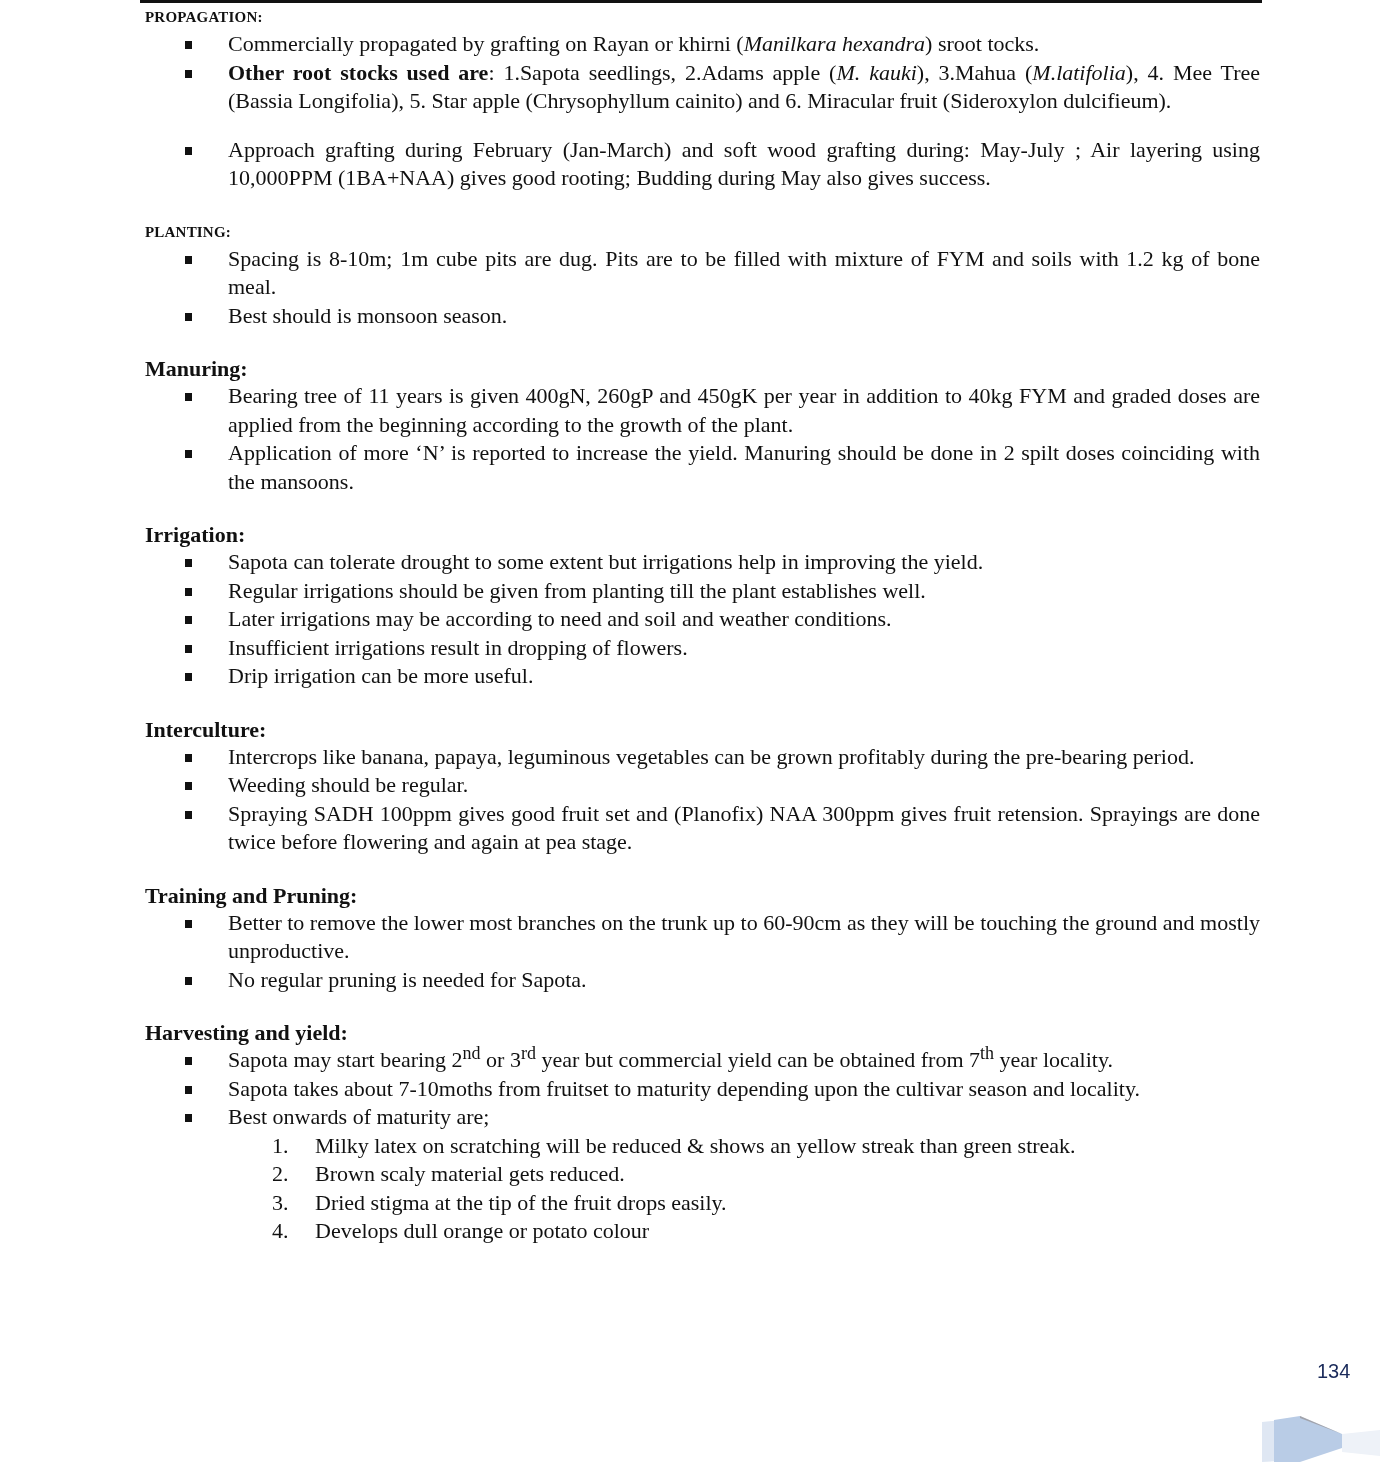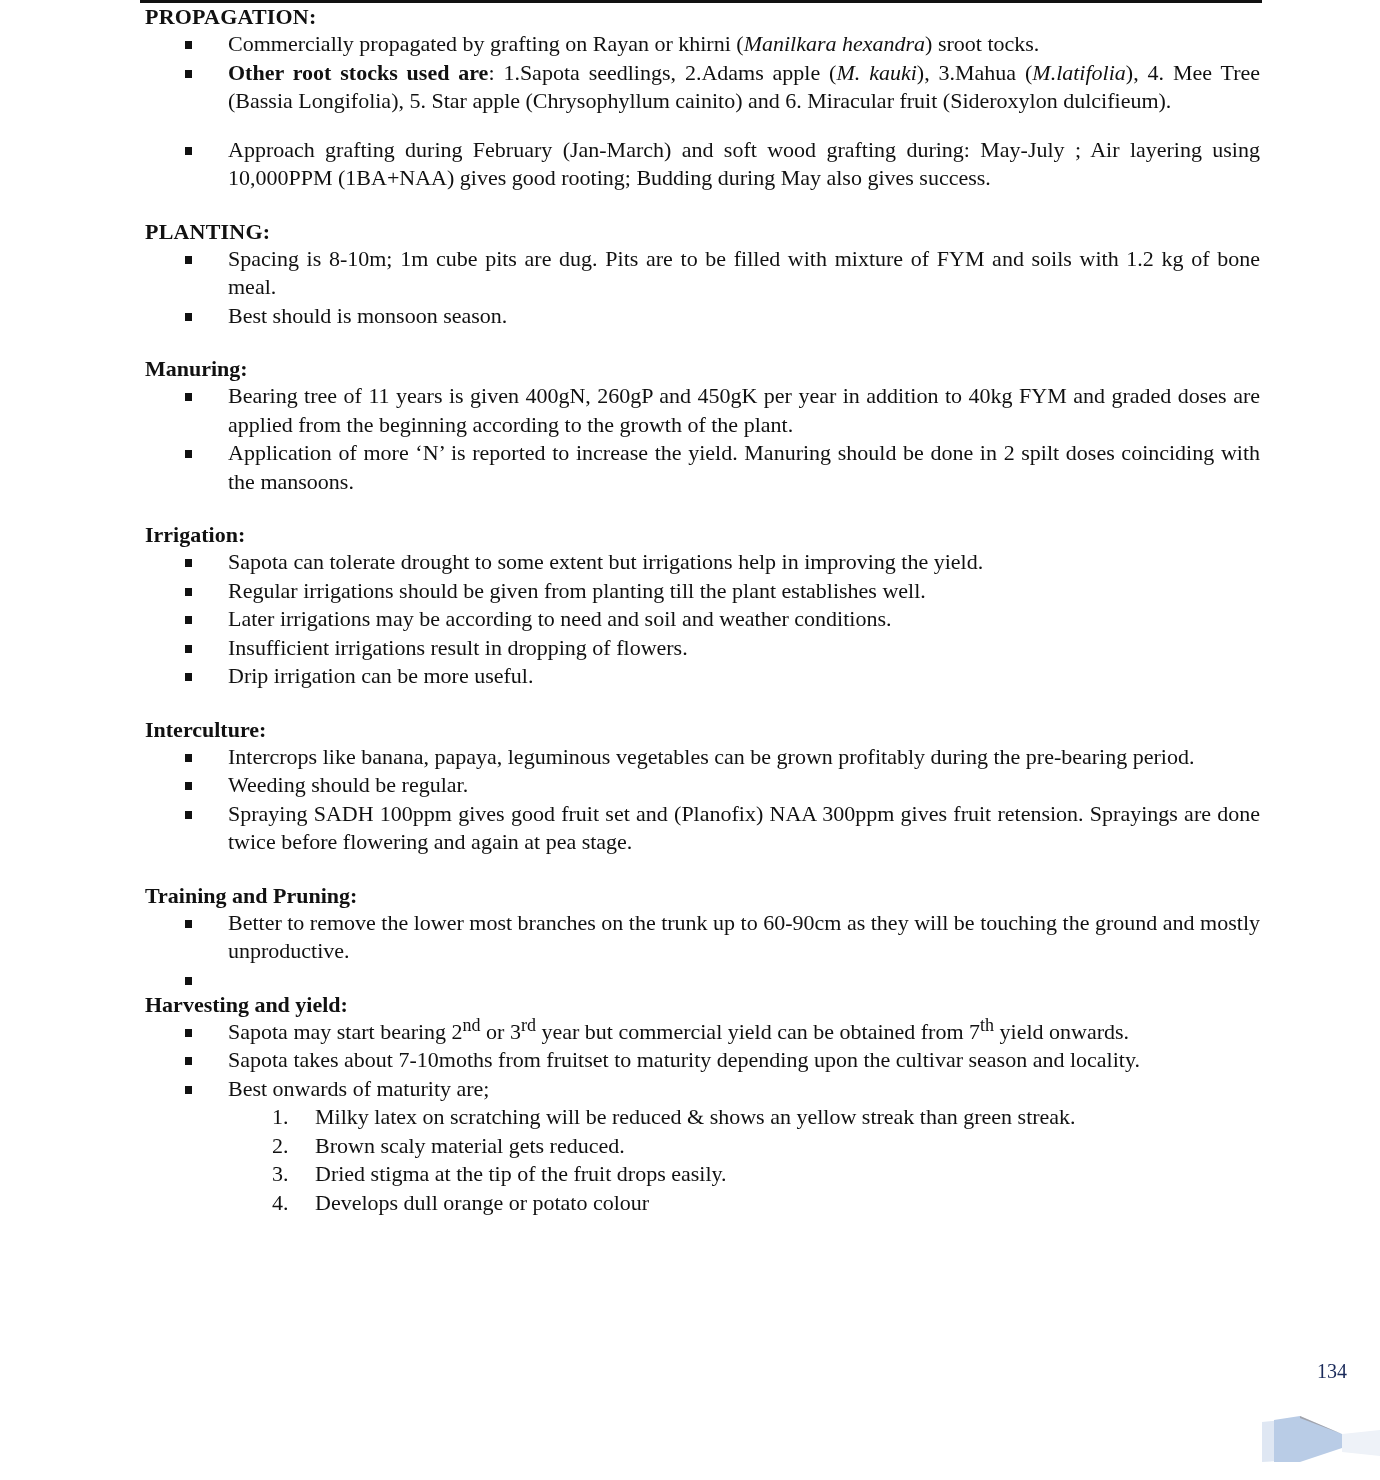--- a/index.html
+++ b/index.html
@@ -10,39 +10,39 @@
     }
     .top-rule {
       position: absolute; left: 140px; top: 0; width: 1122px; height: 3px;
       background: #111;
     }
     .page { position: absolute; left: 145px; top: 4px; width: 1115px; }
     .heading {
       font-weight: bold; font-size: 22px; line-height: 26px;
       margin: 0;
     }
-    .heading.caps { font-size: 22px; letter-spacing: 0.2px; }
+    .heading.caps { font-size: 15px; letter-spacing: 0.2px; }
     ul.bullets { list-style: none; margin: 0; padding: 0; }
     ul.bullets li {
       position: relative; padding-left: 83px; font-size: 22px; line-height: 28.5px;
       text-align: justify;
     }
     ul.bullets li .bullet {
       position: absolute; left: 40px; top: 11px; width: 7px; height: 8px; background: #111;
     }
     ol.numbered { list-style: none; margin: 0; padding: 0; }
     ol.numbered li {
       position: relative; padding-left: 170px; font-size: 22px; line-height: 28.5px;
     }
     ol.numbered li .num { position: absolute; left: 127px; }
     .section { margin-bottom: 26px; }
     sup { font-size: 18px; line-height: 0; }
     .page-number {
       position: absolute; left: 1317px; top: 1360px;
-      font-family: Liberation Serif, serif; font-size: 20px; color: #1a2a5a;
+      font-family: Liberation Sans, sans-serif; font-size: 20px; color: #1a2a5a;
     }
     .page-deco { position: absolute; left: 1262px; top: 1412px; width: 118px; height: 52px; }
   </style>
 </head>
 <body>
 
 <div class="top-rule"></div>
 
 <div class="page">
 
@@ -90,27 +90,28 @@
       <li><span class="bullet"></span><span>Weeding should be regular.</span></li>
       <li><span class="bullet"></span><span>Spraying SADH 100ppm gives good fruit set and (Planofix) NAA 300ppm gives fruit retension. Sprayings are done twice before flowering and again at pea stage.</span></li>
     </ul>
   </div>
 
   <div class="section">
     <p class="heading">Training and Pruning:</p>
     <ul class="bullets">
       <li><span class="bullet"></span><span>Better to remove the lower most branches on the trunk up to 60-90cm as they will be touching the ground and mostly unproductive.</span></li>
       <li><span class="bullet"></span></li>
+      <li><span class="bullet"></span><span>No regular pruning is needed for Sapota.</span></li>
     </ul>
   </div>
 
   <div class="section">
     <p class="heading">Harvesting and yield:</p>
     <ul class="bullets">
-      <li><span class="bullet"></span><span>Sapota may start bearing 2</span><sup>nd</sup><span> or 3</span><sup>rd</sup><span> year but commercial yield can be obtained from 7</span><sup>th</sup><span> yield onwards.</span></li>
+      <li><span class="bullet"></span><span>Sapota may start bearing 2</span><sup>nd</sup><span> or 3</span><sup>rd</sup><span> year but commercial yield can be obtained from 7</span><sup>th</sup><span> year locality.</span></li>
       <li><span class="bullet"></span><span>Sapota takes about 7-10moths from fruitset to maturity depending upon the cultivar season and locality.</span></li>
       <li><span class="bullet"></span><span>Best onwards of maturity are;</span></li>
     </ul>
     <ol class="numbered">
       <li><span class="num">1.</span><span>Milky latex on scratching will be reduced &amp; shows an yellow streak than green streak.</span></li>
       <li><span class="num">2.</span><span>Brown scaly material gets reduced.</span></li>
       <li><span class="num">3.</span><span>Dried stigma at the tip of the fruit drops easily.</span></li>
       <li><span class="num">4.</span><span>Develops dull orange or potato colour</span></li>
     </ol>
   </div>

